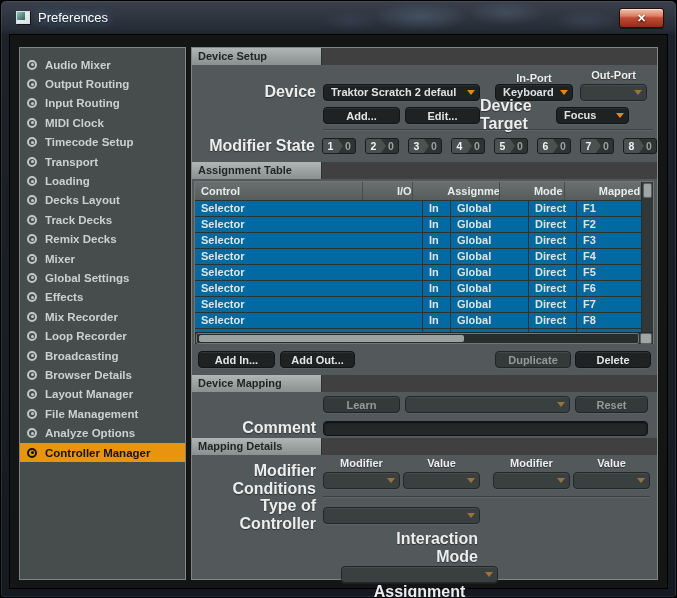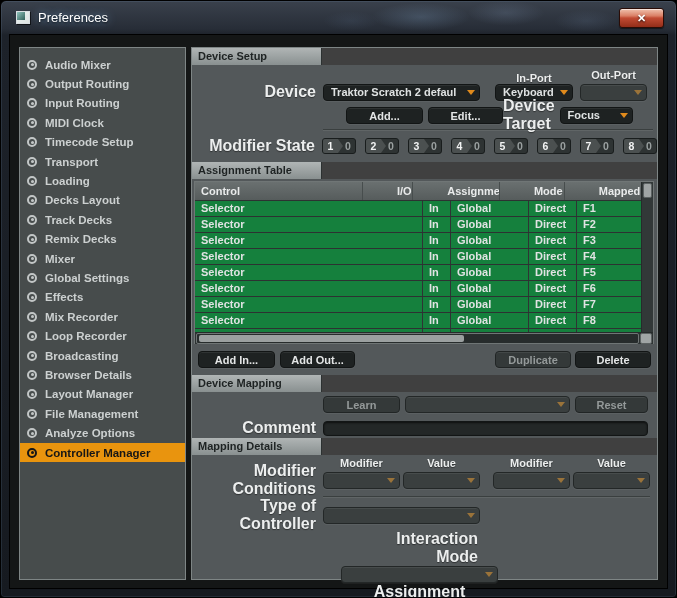--- a/index.html
+++ b/index.html
@@ -82,21 +82,21 @@
     border-top:7px solid transparent; border-bottom:7px solid transparent; border-left:5px solid #4b5050; }
   .mbox .val { flex:1; color:#9aa0a0; font-size:10.5px; font-weight:bold; text-align:center; line-height:14px; padding-left:3px; }
 
   
   .table { position:absolute; left:2px; top:133px; width:460px; height:163px; border:1px solid #707676; background:#2d3232; display:flex; flex-direction:column; }
   .tmain { display:flex; flex:1; }
   .tleft { width:446px; display:flex; flex-direction:column; }
   .thead { display:flex; height:19px; background:linear-gradient(#6a7070,#565c5c); border-bottom:1px solid #2c3232;gap:28px; }
   .th { color:#e9ebeb; font-weight:bold; font-size:11px; padding:3px 0 0 6px; border-right:1px solid #474d4d; overflow:hidden; white-space:nowrap; }
   .tbody { height:131px; overflow:hidden; }
-  .tr { display:flex; height:16px; background:#15803d; border-bottom:1px solid #2c3232; cursor:default; }
+  .tr { display:flex; height:16px; background:#0369a1; border-bottom:1px solid #2c3232; cursor:default; }
   .td { color:#e0e3e3; font-weight:bold; font-size:11px; padding:1px 0 0 6px; border-right:1px solid #2e3434; overflow:hidden; white-space:nowrap; }
   .c0 { width:228px; } .c1 { width:28px; } .c2 { width:78px; } .c3 { width:48px; } .c4 { width:64px; border-right:none; }
   .vscroll { width:12px; background:#323838; border-left:1px solid #262b2b; position:relative; }
   .vthumb { position:absolute; left:1px; right:1px; top:1px; height:15px; background:#a0a5a5; border:1px solid #5c6262; border-radius:2px; }
   .hscroll { height:13px; display:flex; align-items:center; background:#2d3232; border-top:1px solid #262b2b; }
   .htrack { flex:1; height:11px; margin:0 1px; border:1px solid #6f7575; border-radius:2px; background:#272c2c; position:relative; }
   .hthumb { position:absolute; left:2px; top:1px; bottom:1px; width:60%; background:#9ba0a0; border-radius:2px; }
   .hcorner { width:12px; height:11px; background:#a0a5a5; border:1px solid #5c6262; border-radius:2px; margin-right:1px; }
 
   .plabel { position:absolute; text-align:center; color:#eceeee; font-weight:bold; font-size:11px; text-shadow:0 1px 1px rgba(0,0,0,.45); }
@@ -220,21 +220,21 @@
         <div class="dd" style="width:78px; margin-left:15px;">
           <span class="txt">Keyboard</span>
           <span class="arr"></span>
         </div>
         <div class="dd dim" style="width:67px; margin-left:7px;">
           <span class="txt"></span>
           <span class="arr"></span>
         </div>
       </div>
 
-      <div class="row" style="top:58px; padding-right:28px;margin-left:23px;">
+      <div class="row" style="top:58px; padding-right:28px;">
         <span class="lbl-col"></span>
         <div class="btn" style="width:77px;">Add...</div>
         <div class="btn" style="width:75px; margin-left:5px;">Edit...</div>
         <span style="flex:1"></span>
         <span class="lbl">Device Target</span>
         <div class="dd" style="width:73px; margin-left:5px;">
           <span class="txt">Focus</span>
           <span class="arr"></span>
         </div>
       </div>

